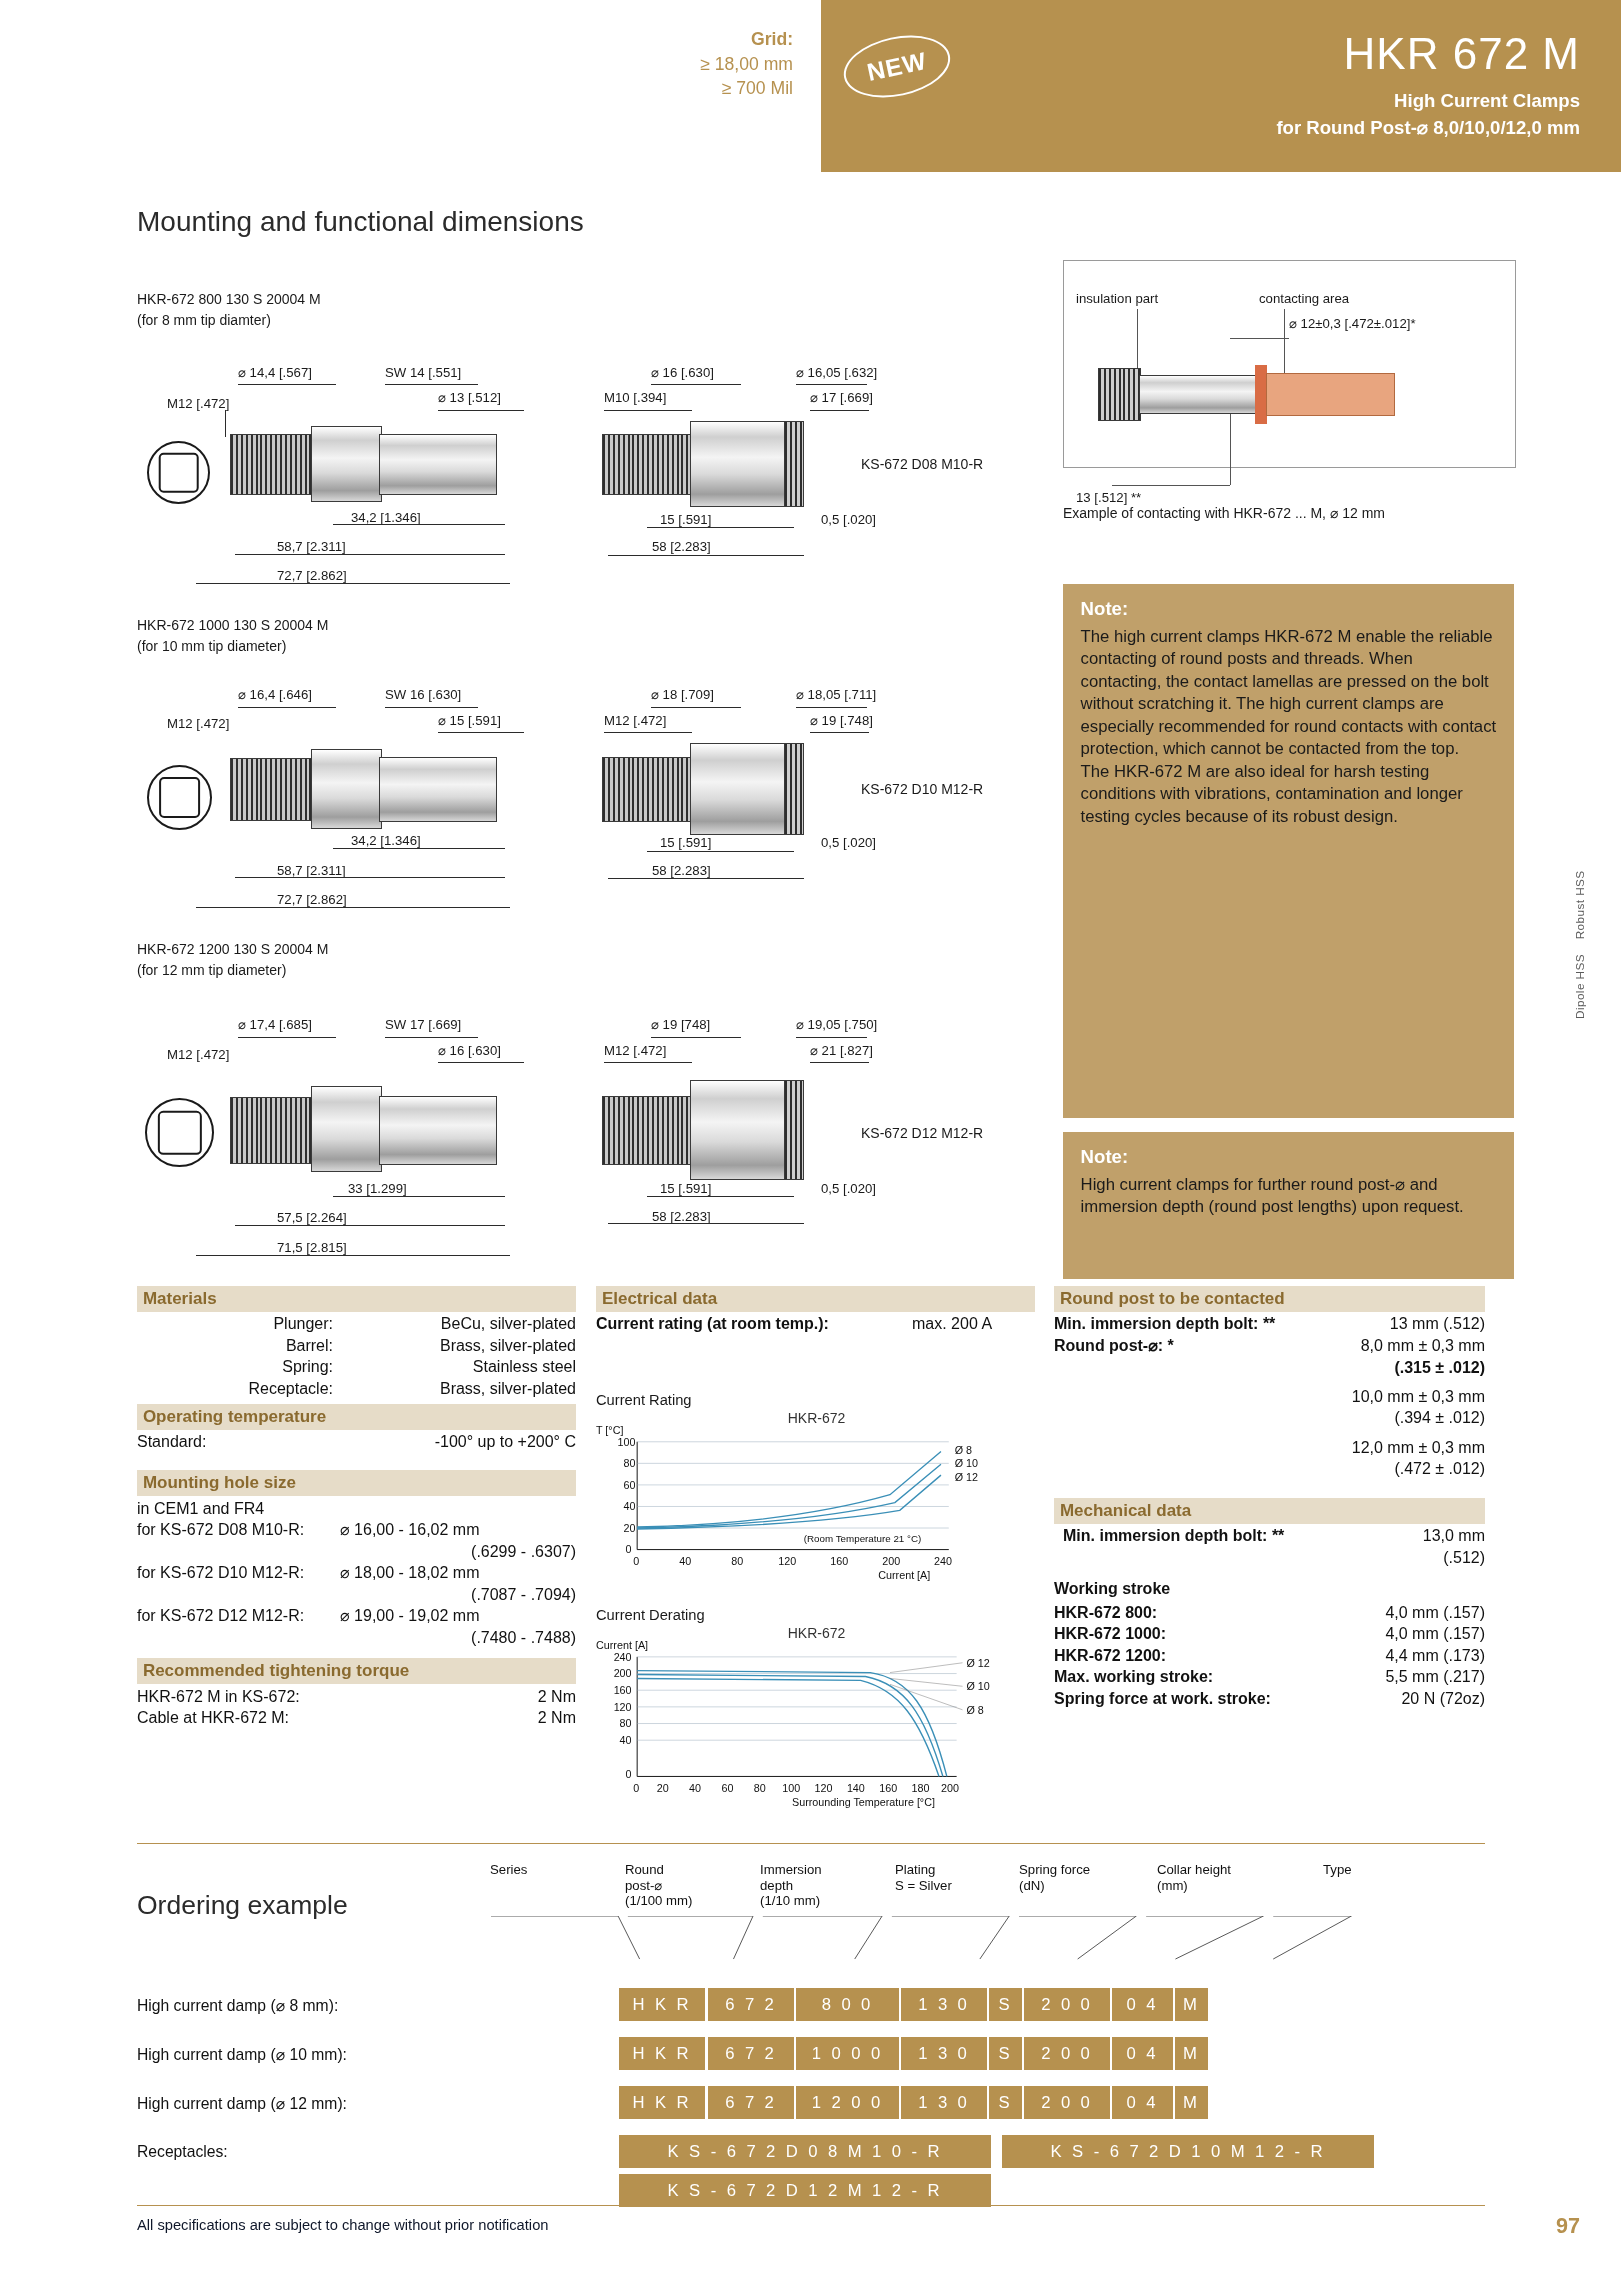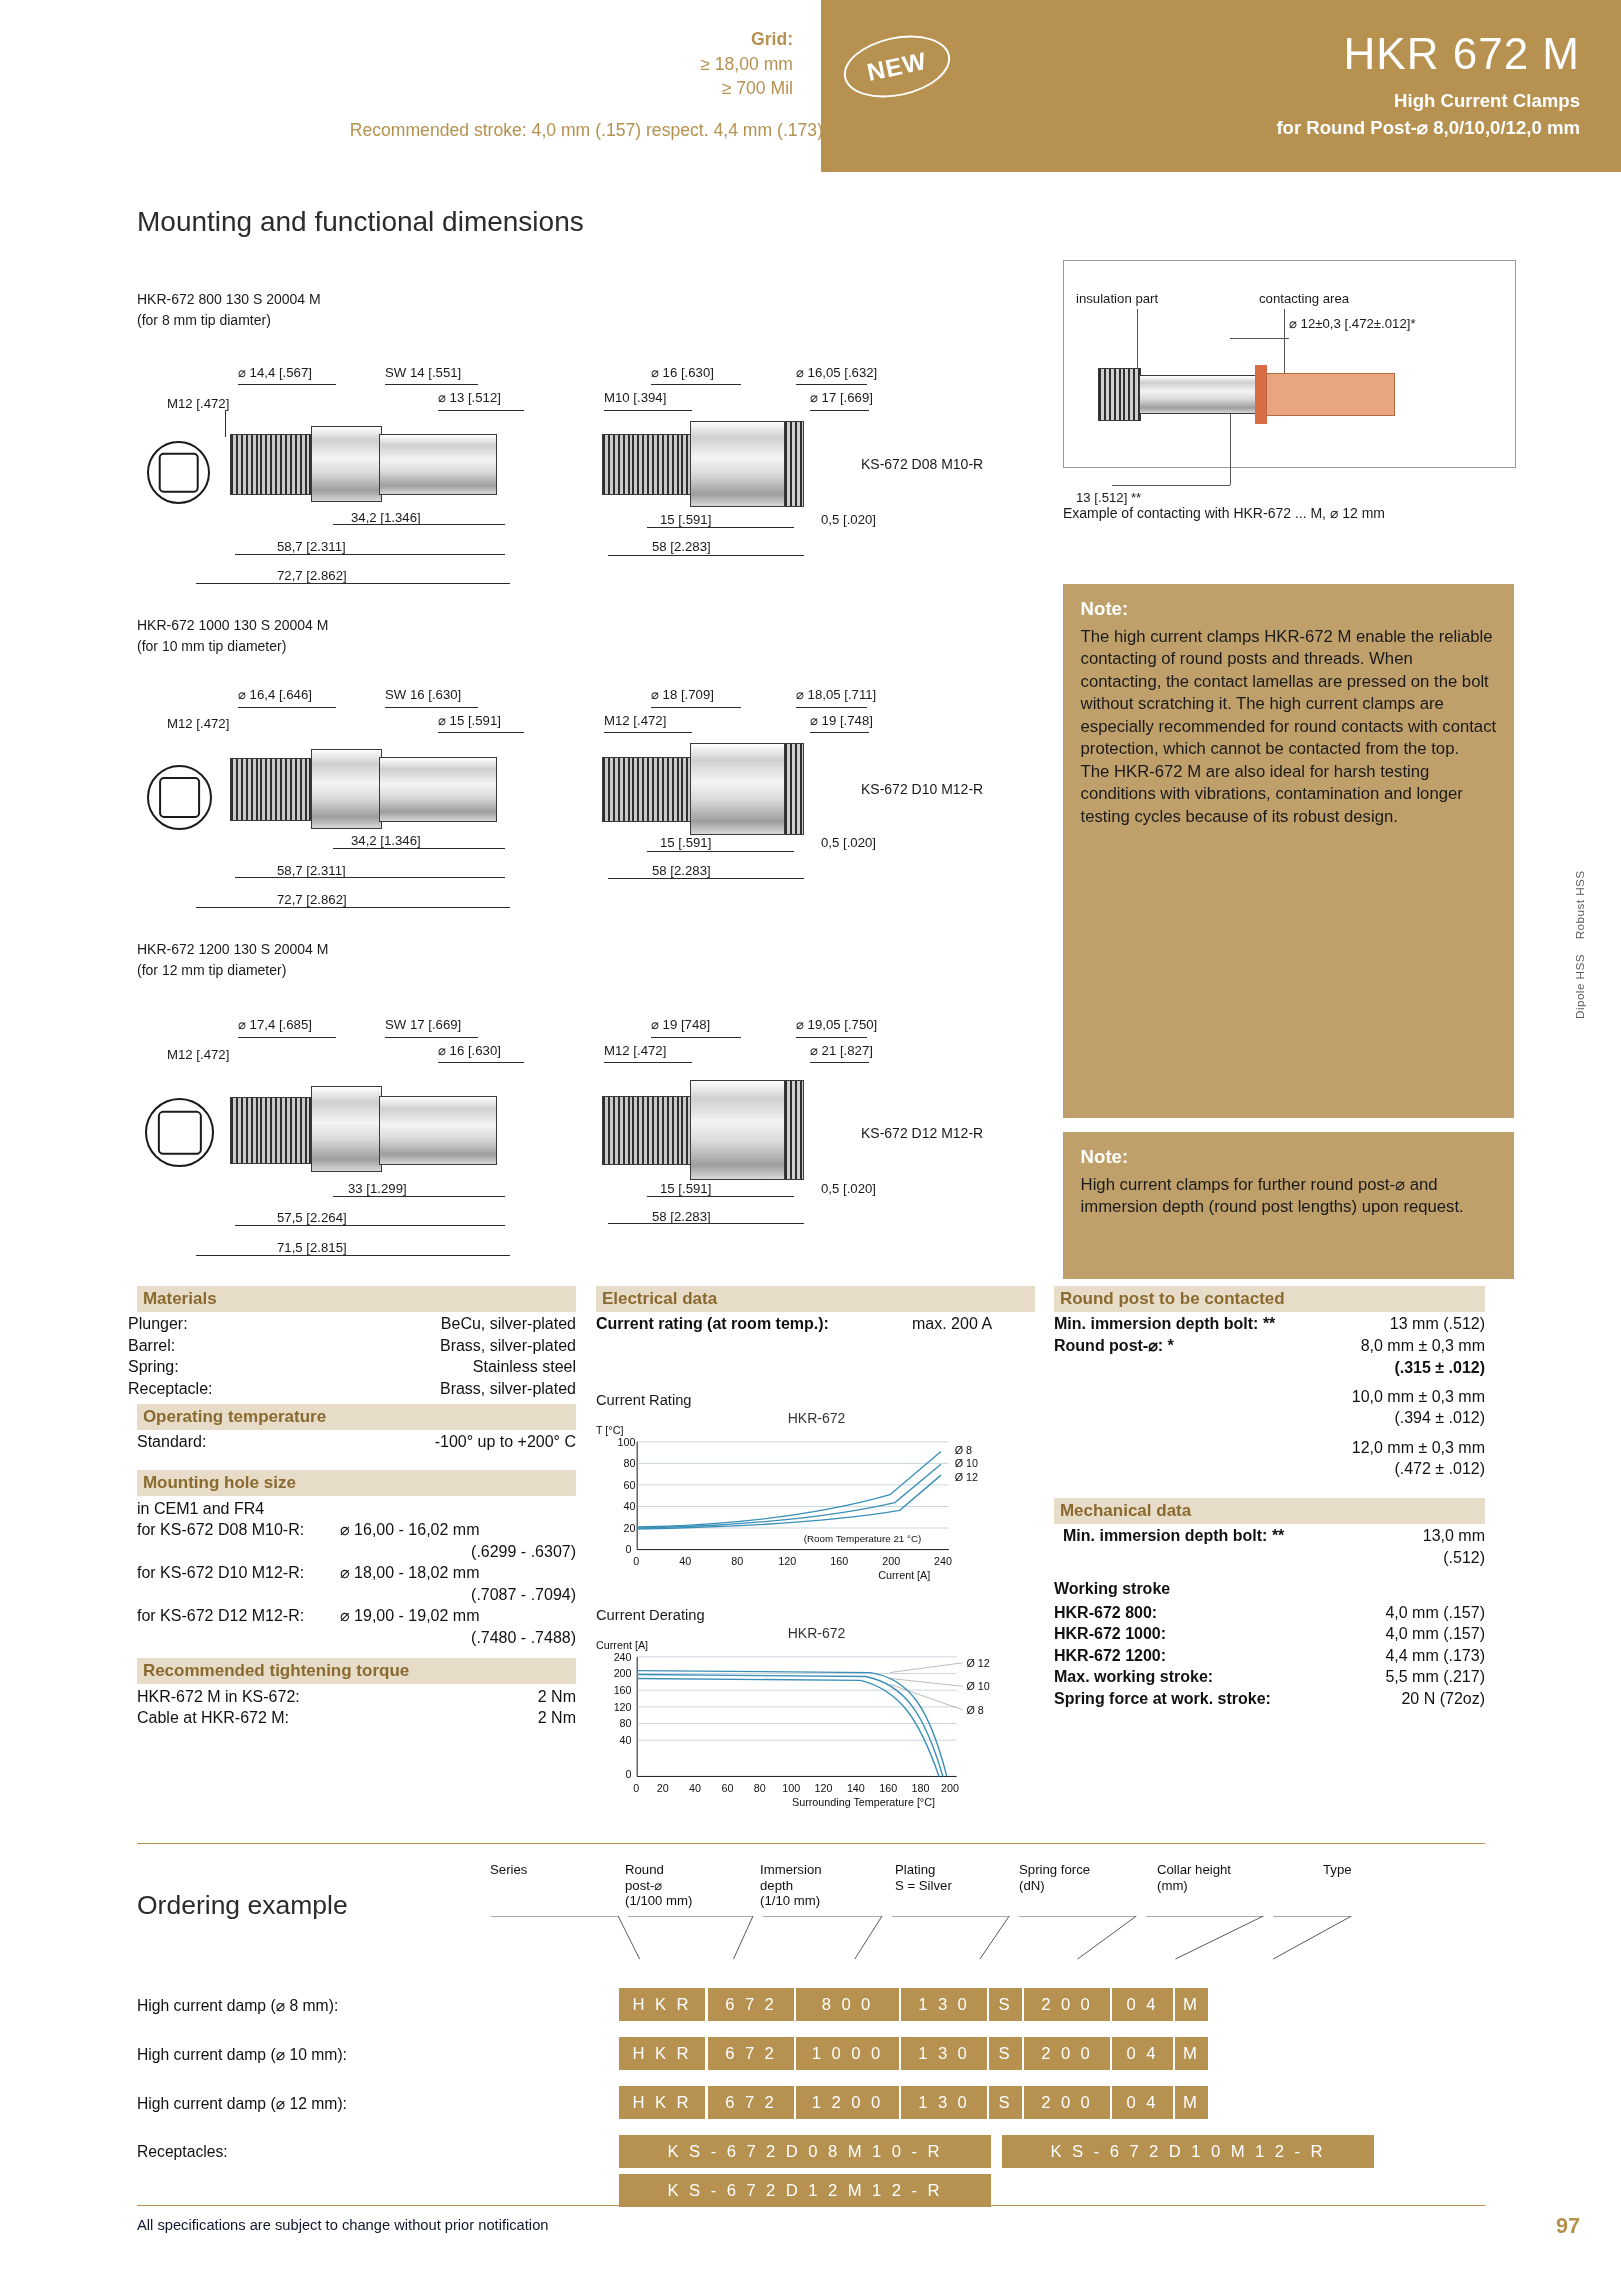--- a/index.html
+++ b/index.html
@@ -120,21 +120,20 @@
     <span>NEW</span>
   </div>
 
   <div class="grid-block">
     <div class="lbl">Grid:</div>
     <div>≥ 18,00 mm</div>
     <div>≥ 700 Mil</div>
   </div>
 
   <div class="install-block">
-    <div>Recommended stroke: 4,0 mm (.157) respect. 4,4 mm (.173)</div>
   </div>
 
   <div class="page-title">Mounting and functional dimensions</div>
 
   <div class="side-text">
     <span>Dipole HSS</span>
     &nbsp;&nbsp;
     <span>Robust HSS</span>
   </div>
 
@@ -278,21 +277,21 @@
     <p style="white-space:pre-line;">The high current clamps HKR-672 M enable the reliable contacting of round posts and threads. When contacting, the contact lamellas are pressed on the bolt without scratching it. The high current clamps are especially recommended for round contacts with contact protection, which cannot be contacted from the top.
 The HKR-672 M are also ideal for harsh testing conditions with vibrations, contamination and longer testing cycles because of its robust design.</p>
   </div>
 
   <div class="note" style="left:1063px;top:1132px;width:451px;height:147px;padding:13.7px 17.6px;box-sizing:border-box;">
     <h4>Note:</h4>
     <p>High current clamps for further round post-⌀ and immersion depth (round post lengths) upon request.</p>
   </div>
 
   <div class="sec-head" style="left:137px;top:1286px;width:439px;">Materials</div>
-  <div class="txt" style="left:128px;top:1313px;width:196px;">
+  <div class="txt" style="left:137px;top:1313px;width:196px;text-align:right;">
     <div>Plunger:</div>
     <div>Barrel:</div>
     <div>Spring:</div>
     <div>Receptacle:</div>
   </div>
   <div class="txt rt" style="left:294px;top:1313px;width:282px;">
     <div>BeCu, silver-plated</div>
     <div>Brass, silver-plated</div>
     <div>Stainless steel</div>
     <div>Brass, silver-plated</div>

